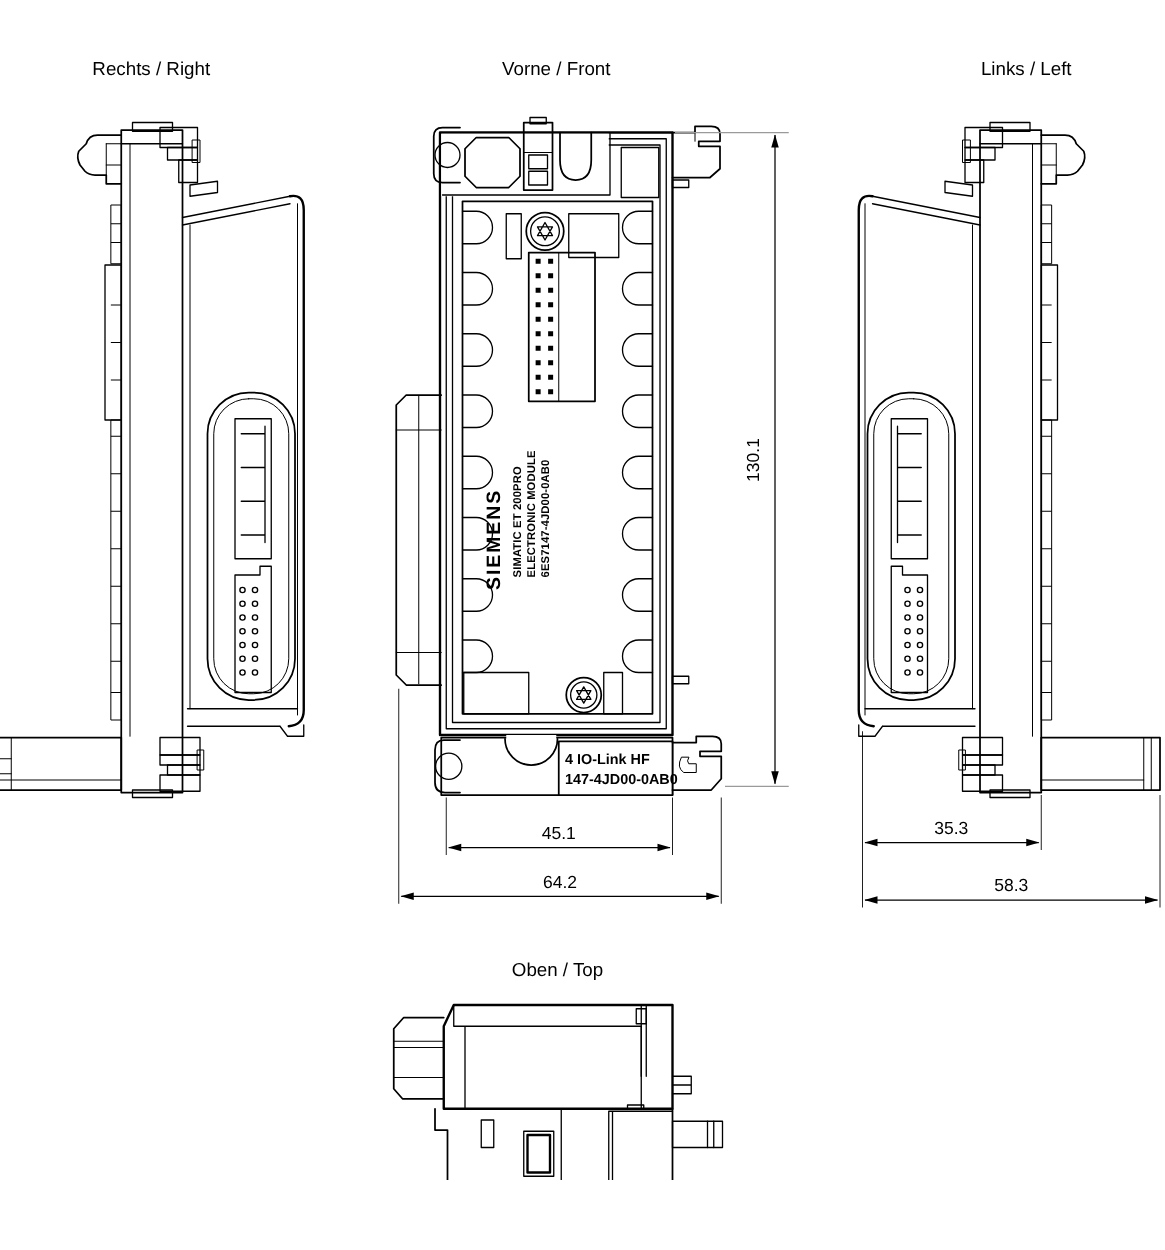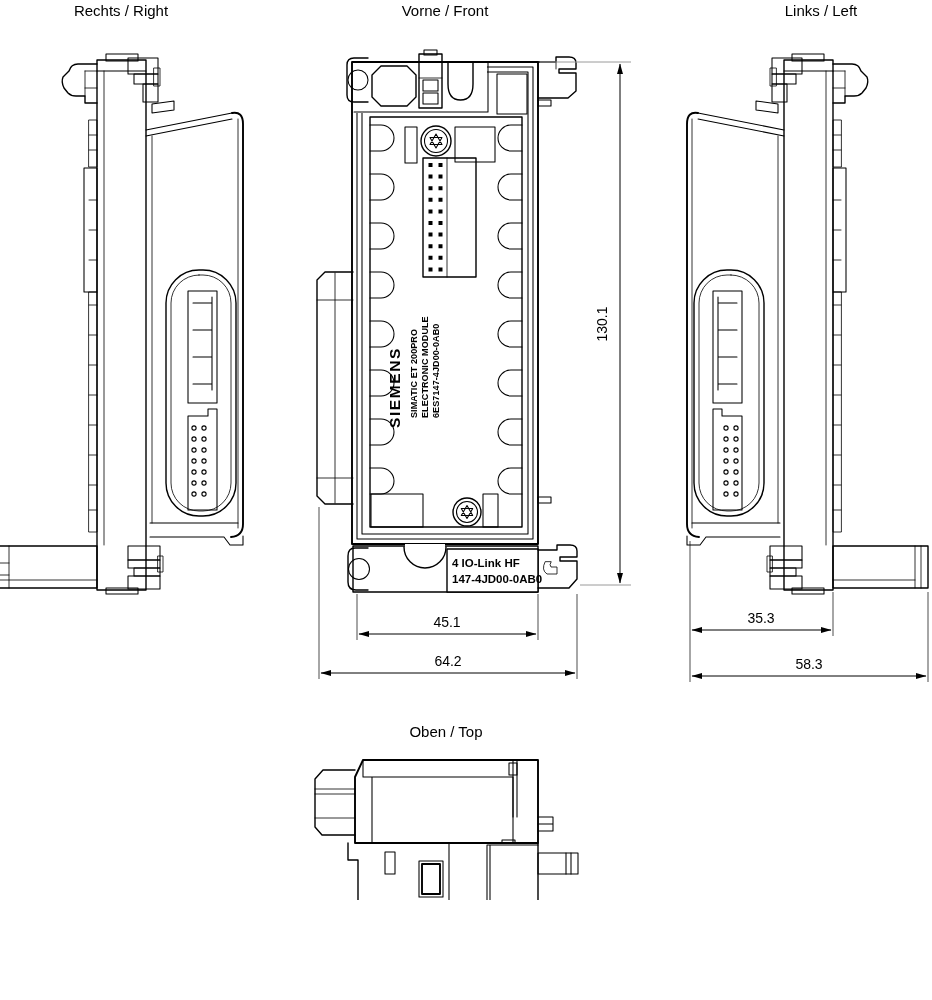--- a/index.html
+++ b/index.html
@@ -1,17 +1,17 @@
 <!DOCTYPE html>
 <html><head>
 <meta charset="utf-8">
 <style>
   html,body{margin:0;padding:0;background:#ffffff;}
   body{width:932px;height:1000px;font-family:"Liberation Sans",sans-serif;}
-  #canvas{position:relative;width:932px;height:900px;background:#fff;overflow:hidden;}
+  #canvas{position:relative;width:932px;height:900px;background:#fff;overflow:hidden;margin-top:44px;}
   svg{display:block;}
   svg .ln{fill:none;stroke:#000;stroke-width:1.4;stroke-linejoin:round;stroke-linecap:round;}
   svg .s2{fill:none;stroke:#000;stroke-width:1.9;stroke-linejoin:round;stroke-linecap:round;}
   svg .s1{fill:none;stroke:#000;stroke-width:1.05;stroke-linejoin:round;stroke-linecap:round;}
   svg .s0{fill:none;stroke:#000;stroke-width:0.8;stroke-linejoin:round;stroke-linecap:round;}
   svg .cover{fill:#ffffff;stroke:none;}
   svg .dim{fill:none;stroke:#000;stroke-width:1;}
   svg .ext{fill:none;stroke:#000;stroke-width:0.7;}
   svg .extg{fill:none;stroke:#9a9a9a;stroke-width:1;}
   svg .pins{fill:none;stroke:#000;stroke-width:4;stroke-dasharray:4 7.6;stroke-linecap:butt;}

